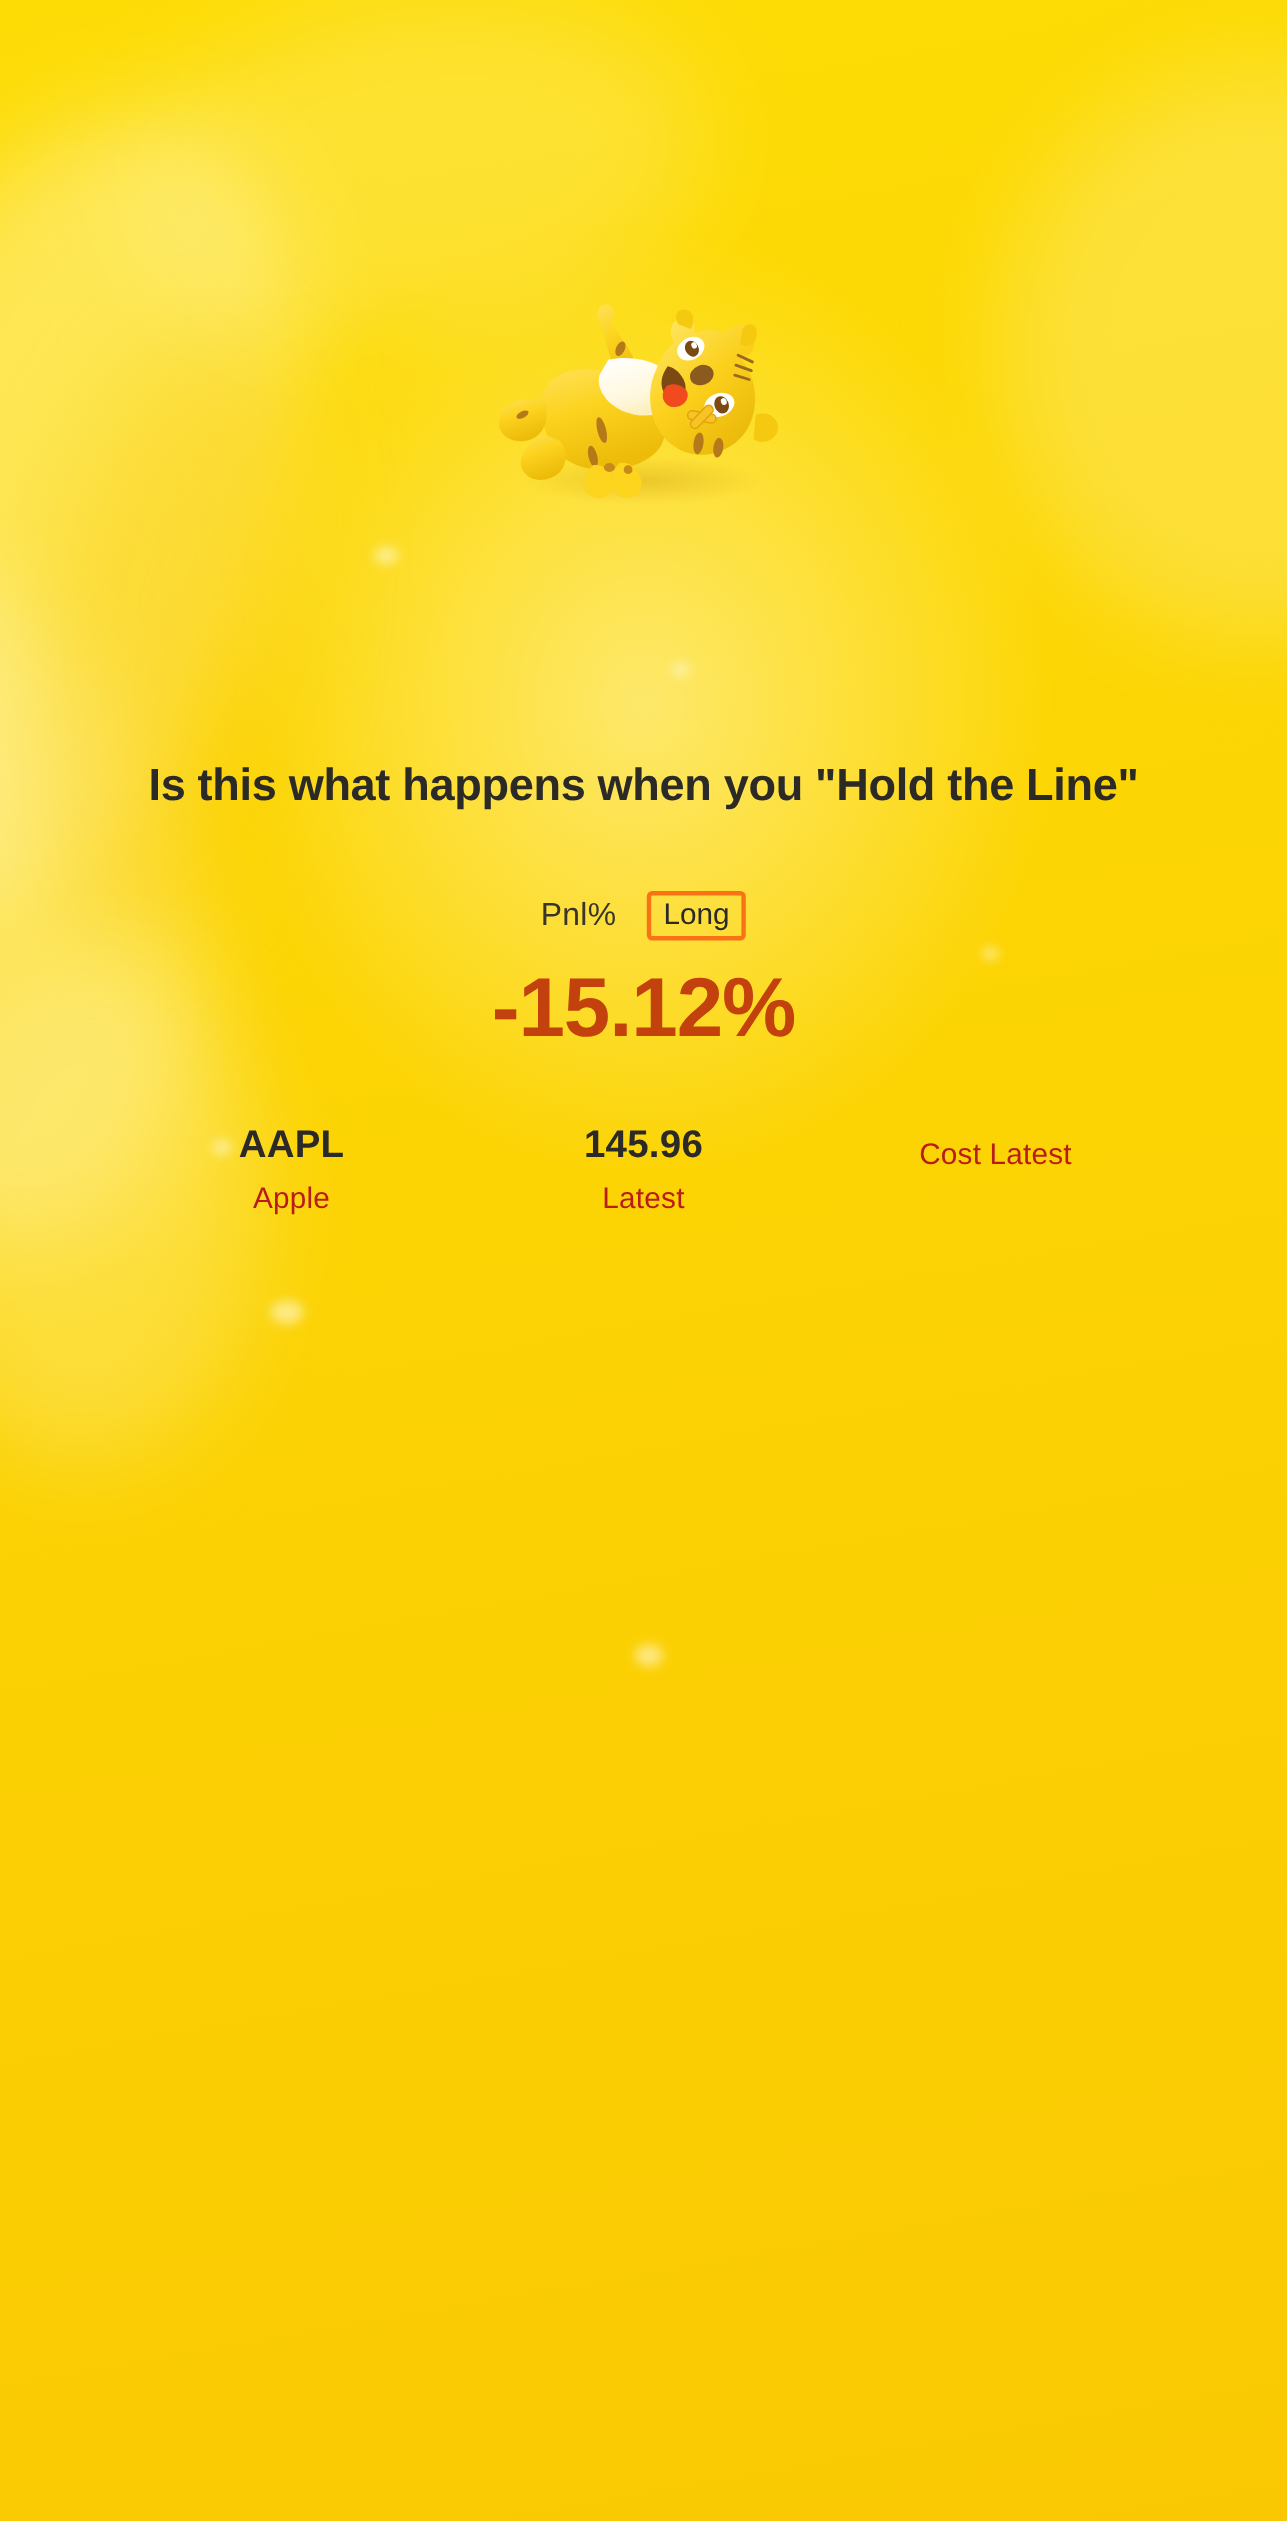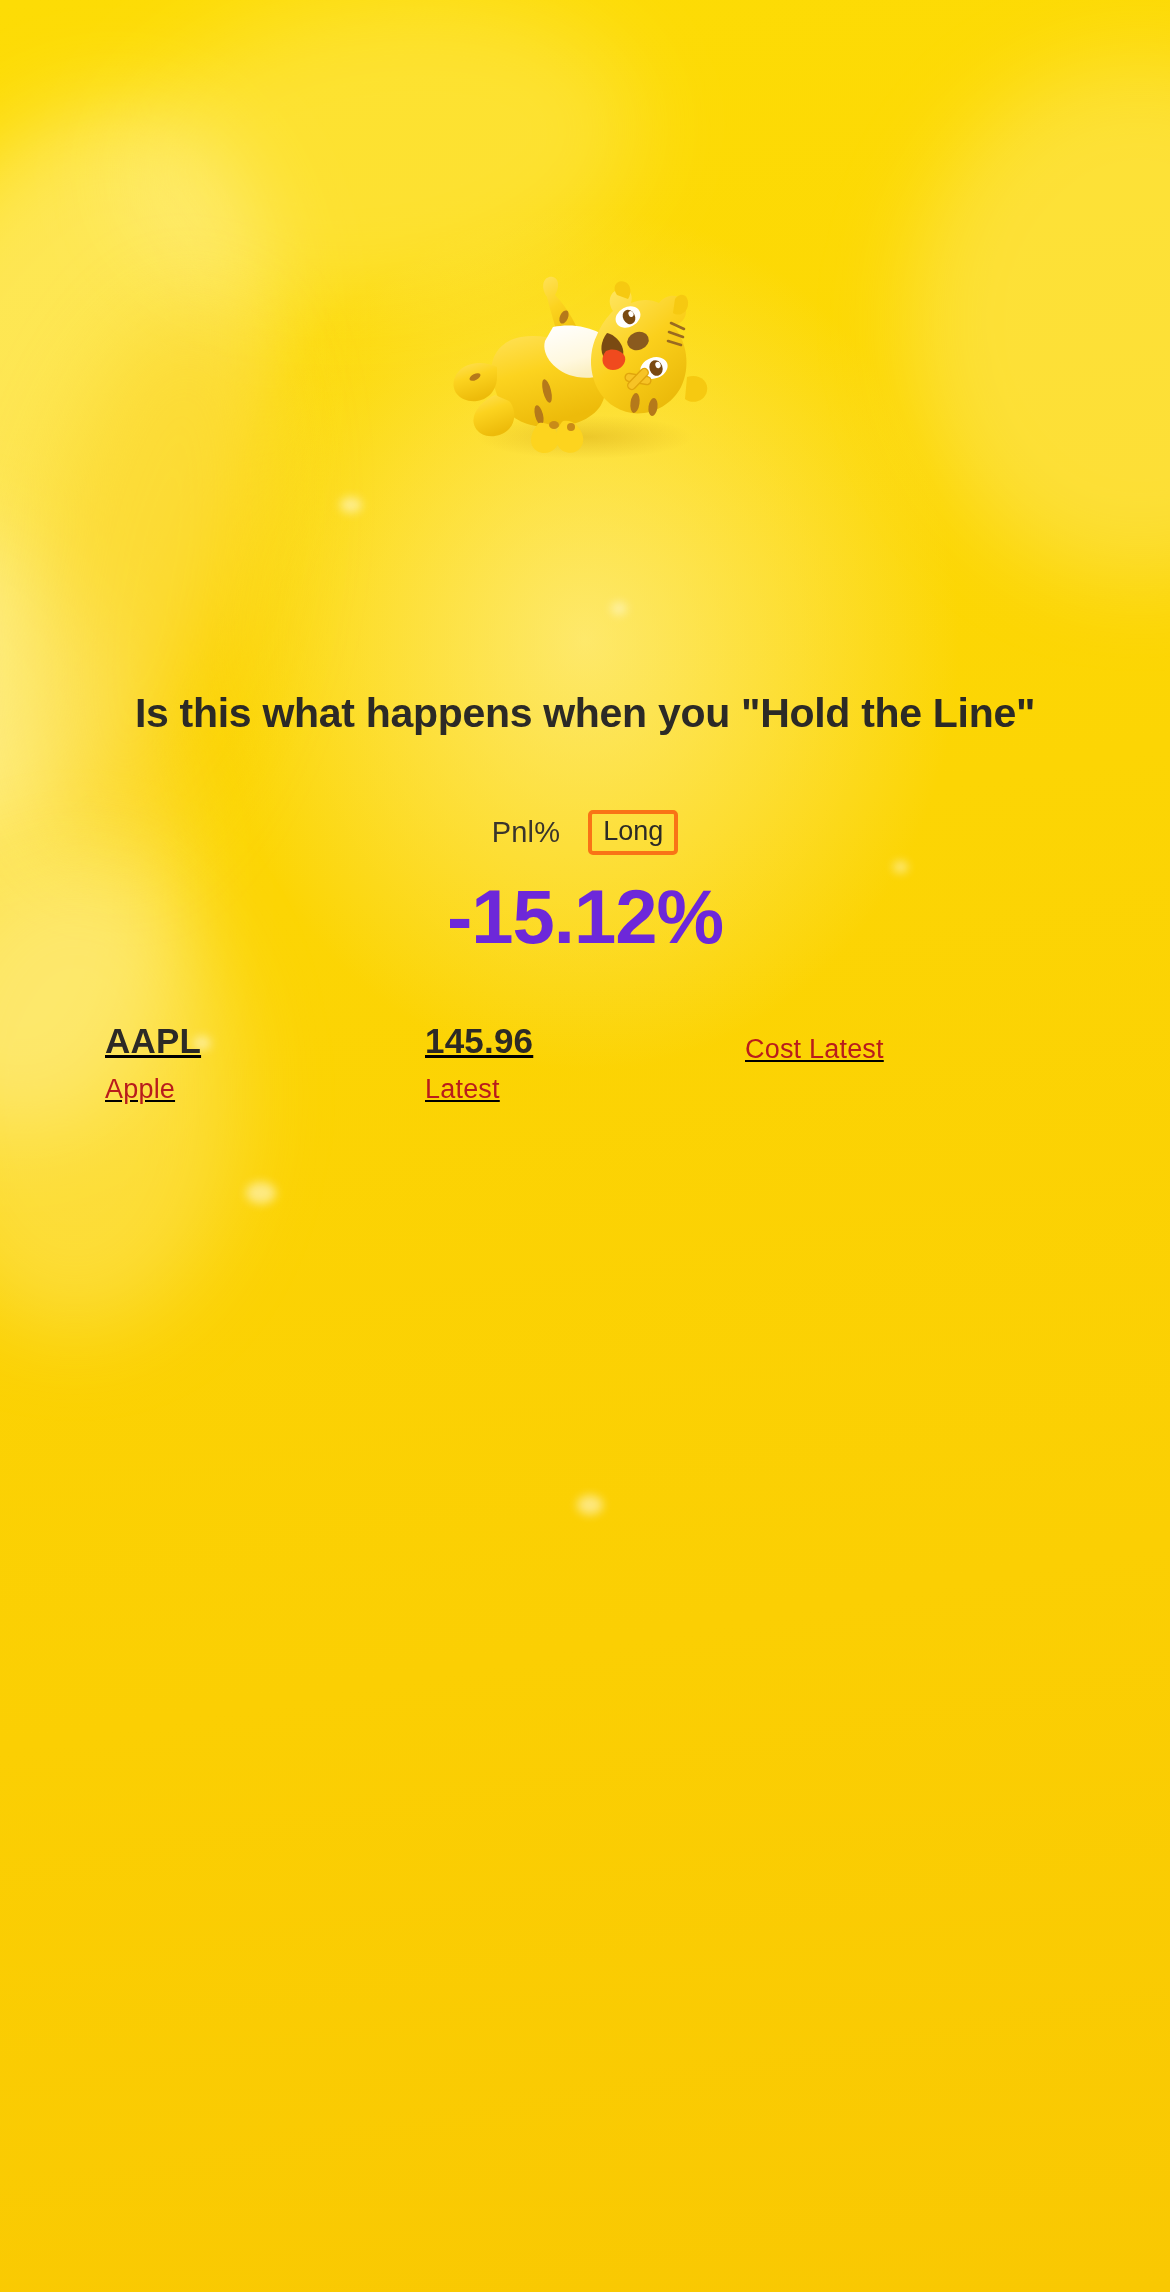--- a/index.html
+++ b/index.html
@@ -102,34 +102,34 @@
     line-height:1.15;
     background:transparent;
   }
 
   .pnl-value{
     margin-top:24px;
     text-align:center;
     font-size:76px;
     line-height:1;
     font-weight:bold;
-    color:#6d28d9;
+    color:#c2410c;
     letter-spacing:-1px;
   }
 
   .stats{
     margin-top:66px;
     display:flex;
     align-items:flex-start;
     justify-content:space-between;
     padding:0 45px;
   }
   .stat{
     flex:1 1 0;
-    text-decoration:underline;
+    text-align:center;
   }
   .stat-value{
     font-size:35px;
     font-weight:bold;
     color:#2C2A26;
     letter-spacing:0.2px;
   }
   .stat-label{
     margin-top:13px;
     font-size:27px;

